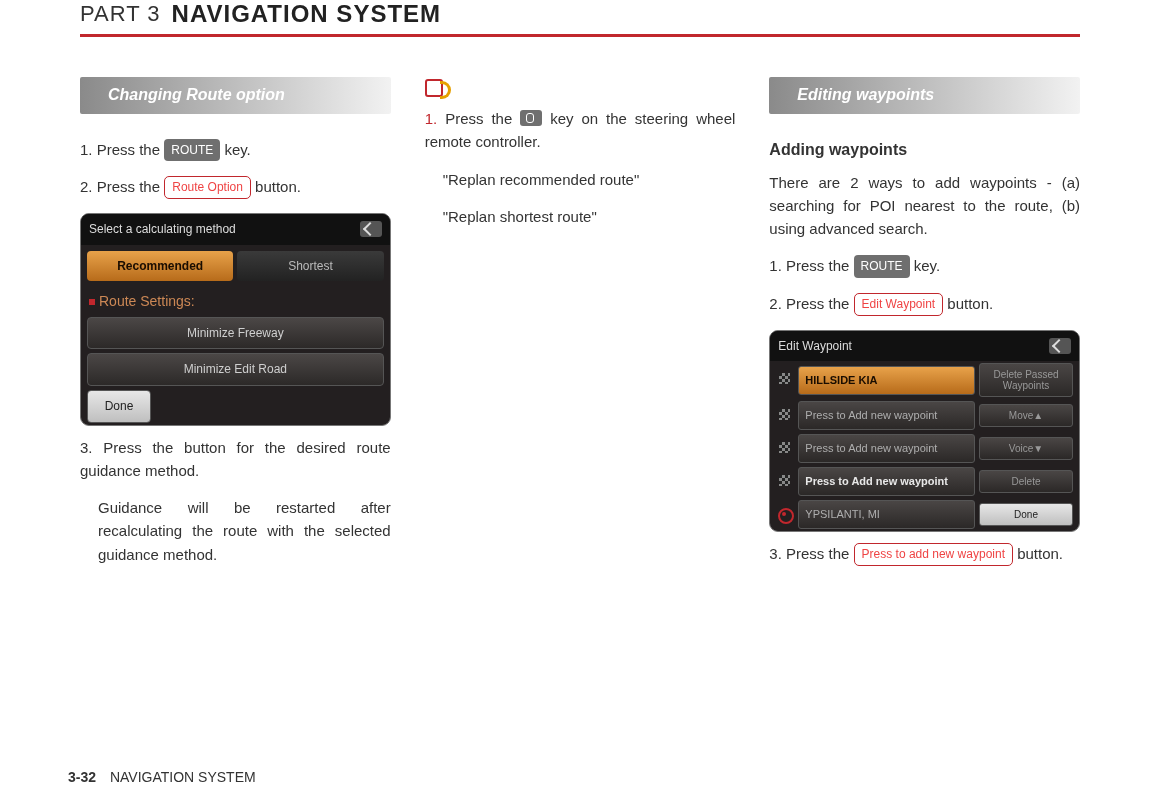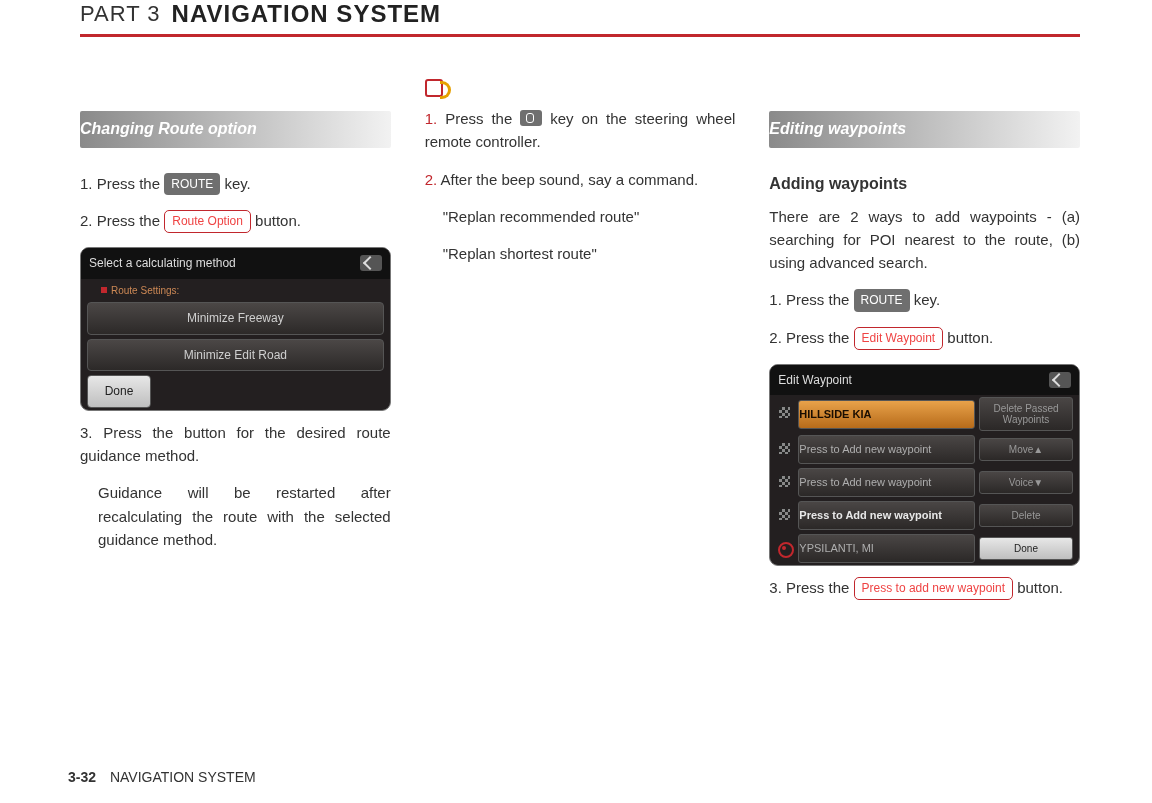--- a/index.html
+++ b/index.html
@@ -22,24 +22,23 @@
   .col { flex: 1 1 0; font-size: 15px; line-height: 1.55; color: #333; }
   .col p { margin-bottom: 14px; }
 
   .section-bar {
     background: linear-gradient(#8f8f8f,#9a9a9a);
     background: linear-gradient(to bottom,#8c8c8c 0%,#9a9a9a 60%,#ececec 100%);
     color: #fff;
     font-weight: 600;
     font-style: italic;
     font-size: 16px;
-    padding: 6px 0;
+    padding: 6px 28px;
     border-radius: 2px;
     margin-bottom: 24px;
-    margin-top: 34px;
   }
   .section-bar { background: linear-gradient(to right,#8a8a8a 0%,#f2f2f2 100%); }
 
   .voice-head { display:flex; align-items:center; gap:6px; font-weight:700; font-style:italic; font-size:18px; margin-bottom:10px;}
   .voice-icon { width:26px; height:20px; position:relative; display:inline-block;}
   .voice-icon::before{content:"";position:absolute;left:0;top:2px;width:14px;height:14px;border:2px solid #c1272d;border-radius:3px;background:#fff;}
   .voice-icon::after{content:"";position:absolute;right:0;top:4px;width:8px;height:12px;border:3px solid #e6a000;border-left:none;border-radius:0 12px 12px 0;}
 
   .kbd-dark {
     display:inline-block; background:#6f6f6f; color:#fff; font-size:12px;
@@ -61,30 +60,30 @@
   .screenshot {
     width:100%; border:1px solid #777; border-radius:9px; overflow:hidden;
     background:#231f20; color:#cfcfcf; font-size:12px; margin:8px 0 10px;
   }
   .ss-top { display:flex; justify-content:space-between; align-items:center; background:#111; color:#ddd; padding:6px 8px; font-size:12px; }
   .ss-back { width:22px;height:16px;background:#555;border-radius:3px;position:relative;}
   .ss-back::after{content:"";position:absolute;left:5px;top:3px;width:8px;height:8px;border-left:2px solid #ddd;border-bottom:2px solid #ddd;transform:rotate(45deg);}
   .ss-tabs{display:flex;gap:4px;padding:6px;}
   .ss-tab{flex:1;text-align:center;padding:6px 0;border-radius:4px;background:linear-gradient(#3a3a3a,#222);color:#bbb;}
   .ss-tab.active{background:linear-gradient(#e8a24a,#b76b1a);color:#1a0d00;font-weight:600;}
-  .ss-label{padding:4px 8px 2px;color:#c85; font-size:10px;margin-left:12px;}
+  .ss-label{padding:4px 8px 2px;color:#c85; font-size:14px;}
   .ss-label::before{content:"";display:inline-block;width:6px;height:6px;background:#c1272d;margin-right:4px;vertical-align:1px;}
   .ss-row{display:flex;gap:4px;padding:2px 6px;}
   .ss-btn{flex:1;text-align:center;padding:6px 0;border-radius:4px;background:linear-gradient(#4b4746,#2c2928);color:#cfcfcf;border:1px solid #555;}
   .ss-done{width:64px;flex:none;background:linear-gradient(#e7e7e7,#bfbfbf);color:#222;}
 
   .ss2-row{display:flex;gap:4px;padding:2px 6px;align-items:center;}
   .ss2-flag{width:18px;height:16px;position:relative;flex:none;}
   .ss2-flag::before{content:"";position:absolute;left:3px;top:1px;width:11px;height:11px;background:repeating-conic-gradient(#888 0 25%,#222 0 50%) 0 0/6px 6px;}
-  .ss2-main{flex:1;padding:5px 0;border-radius:3px;background:linear-gradient(#4a4645,#2b2827);color:#aeaeae;border:1px solid #555;font-size:11px;}
+  .ss2-main{flex:1;padding:5px 6px;border-radius:3px;background:linear-gradient(#4a4645,#2b2827);color:#aeaeae;border:1px solid #555;font-size:11px;}
   .ss2-main.active{background:linear-gradient(#e8a24a,#b76b1a);color:#1a0d00;font-weight:600;}
   .ss2-main.bold{color:#e8e8e8;font-weight:600;}
   .ss2-side{width:94px;flex:none;padding:5px 0;text-align:center;border-radius:3px;background:linear-gradient(#4a4645,#2b2827);color:#999;border:1px solid #555;font-size:10px;line-height:1.1;}
   .ss2-side.done{background:linear-gradient(#e7e7e7,#bfbfbf);color:#222;}
   .ss2-dest{width:18px;height:16px;flex:none;position:relative;}
   .ss2-dest::before{content:"";position:absolute;left:2px;top:1px;width:12px;height:12px;border:2px solid #c1272d;border-radius:50%;}
   .ss2-dest::after{content:"";position:absolute;left:6px;top:5px;width:4px;height:4px;background:#c1272d;border-radius:50%;}
 
   .subhead{font-weight:700;font-size:16px;margin:20px 0 8px;}
   .justify{text-align:justify;}
@@ -113,20 +112,24 @@
     </p>
 
     <p>
       <span>2. Press the </span><span class="kbd-outline">Route Option</span><span> button.</span>
     </p>
 
     <div class="screenshot">
       <div class="ss-top">
         <span>Select a calculating method</span>
         <span class="ss-back"></span>
+      </div>
+      <div class="ss-tabs">
+        <div class="ss-tab active">Recommended</div>
+        <div class="ss-tab">Shortest</div>
       </div>
       <div class="ss-label">Route Settings:</div>
       <div class="ss-row">
           <div class="ss-btn">Minimize Freeway</div>
         </div>
       <div class="ss-row">
           <div class="ss-btn">Minimize Edit Road</div>
         </div>
       <div class="ss-row">
         <div class="ss-btn ss-done">Done</div>
@@ -137,23 +140,20 @@
     <p class="indent justify">Guidance will be restarted after recalculating the route with the selected guidance method.</p>
   </div>
 
   <div class="col">
     <div class="voice-head">
       <span class="voice-icon"></span>
     </div>
     <p class="justify">
       <span class="rednum">1.</span><span> Press the </span><span class="kbd-icon"></span><span> key on the steering wheel remote controller.</span>
     </p>
-    <p>
-      <span class="rednum">2.</span><span> After the beep sound, say a command.</span>
-    </p>
     <p class="indent">"Replan recommended route"</p>
     <p class="indent">"Replan shortest route"</p>
   </div>
 
   <div class="col">
     <div class="section-bar">Editing waypoints</div>
 
     <div class="subhead">Adding waypoints</div>
     <p class="justify">There are 2 ways to add waypoints - (a) searching for POI nearest to the route, (b) using advanced search.</p>
 

